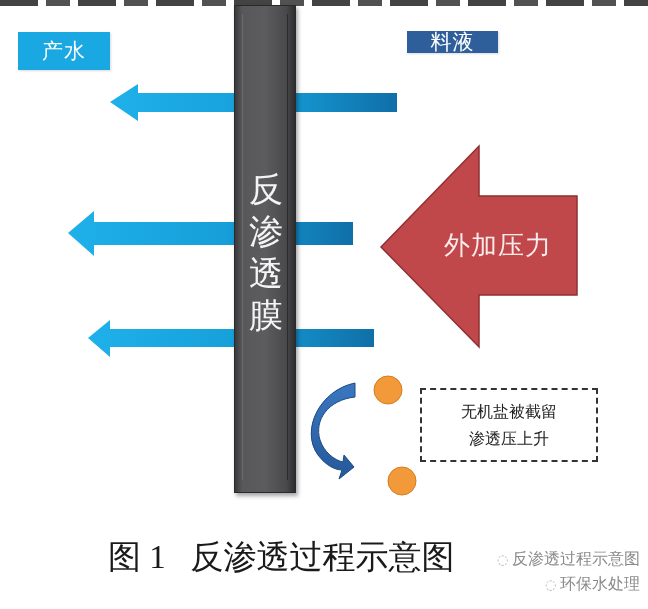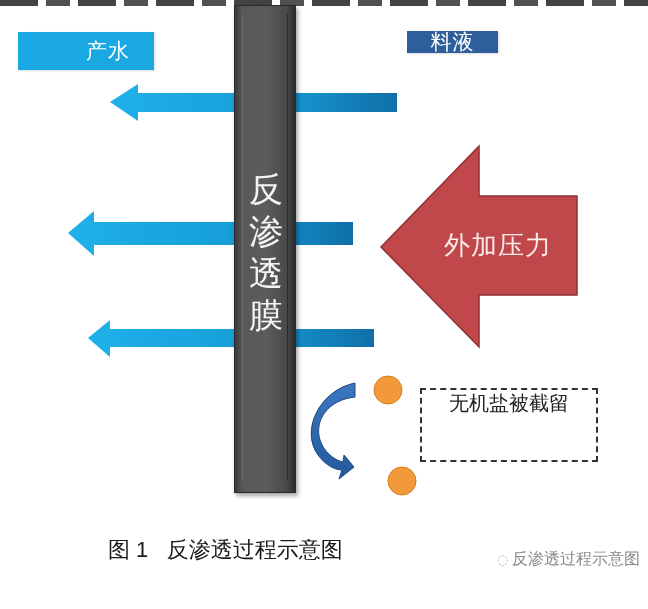--- a/index.html
+++ b/index.html
@@ -11,21 +11,21 @@
     .topstrip {
       position: absolute; left: 0; top: 0; width: 648px; height: 6px;
       background: repeating-linear-gradient(90deg, #222 0 38px, #fff 38px 46px, #333 46px 70px, #fff 70px 78px);
       opacity: 0.85;
     }
     .label-box {
       position: absolute; display: flex; align-items: center; justify-content: center;
       color: #fff; font-size: 21px; letter-spacing: 1px;
       box-shadow: 1px 1px 2px rgba(0,0,0,0.15);
     }
-    .product { left: 18px; top: 32px; width: 92px; height: 38px; background: #1aa8e2; padding-left: 44px; }
+    .product { left: 18px; top: 32px; width: 92px; height: 38px; background: #1aa8e2; }
     .feed { left: 407px; top: 31px; width: 91px; height: 22px; background: #2f5f9a; }
     svg.main { position: absolute; left: 0; top: 0; }
     .membrane {
       position: absolute; left: 234px; top: 5px; width: 62px; height: 488px;
       background: linear-gradient(90deg, #3a3a3c 0%, #58585a 12%, #5c5c5e 50%, #4a4a4c 85%, #2e2e30 100%);
       box-shadow: 2px 3px 4px rgba(0,0,0,0.35);
       border: 1px solid #2a2a2a; box-sizing: border-box;
     }
     .membrane-inner {
       position: absolute; left: 7px; right: 7px; top: 8px; bottom: 12px;
@@ -36,26 +36,26 @@
       color: #f4f4f4; font-size: 34px; line-height: 42px; text-align: center;
     }
     .membrane-text span { display: block; }
     .pressure-text {
       position: absolute; left: 444px; top: 228px; width: 120px;
       color: #fbeaea; font-size: 26px; letter-spacing: 1px; font-family: Liberation Mono, monospace;
     }
     .note-box {
       position: absolute; left: 420px; top: 388px; width: 178px; height: 74px;
       border: 2px dashed #333; box-sizing: border-box;
-      display: flex; flex-direction: column; align-items: center; justify-content: space-between;
-      font-size: 20px; line-height: 27px; color: #222;
+      display: flex; flex-direction: column; align-items: center; justify-content: center;
+      font-size: 16px; line-height: 27px; color: #222;
     }
     .caption {
       position: absolute; left: 108px; top: 535px;
-      font-family: Liberation Sans, sans-serif; font-size: 22px; color: #1a1a1a;
+      font-family: Liberation Serif, serif; font-size: 33px; color: #1a1a1a;
       white-space: pre;
     }
     .watermark {
       position: absolute; right: 8px; top: 547px; text-align: right;
       font-size: 16px; color: #8a8a8a; line-height: 24px;
     }
     .watermark .wm-icon { color: #b0b0b0; font-size: 13px; margin-right: 4px; }
   </style>
 </head>
 <body>
@@ -113,19 +113,21 @@
     <span>渗</span>
     <span>透</span>
     <span>膜</span>
   </div>
 </div>
 
 <div class="pressure-text">外加压力</div>
 
 <div class="note-box">
   <span>无机盐被截留</span>
+  <span>渗透压上升</span>
 </div>
 
 <div class="caption">图 1   反渗透过程示意图</div>
 
 <div class="watermark">
   <div><span class="wm-icon">◌</span><span>反渗透过程示意图</span></div>
+  <div><span class="wm-icon">◌</span><span>环保水处理</span></div>
 </div>
 
 </body></html>

